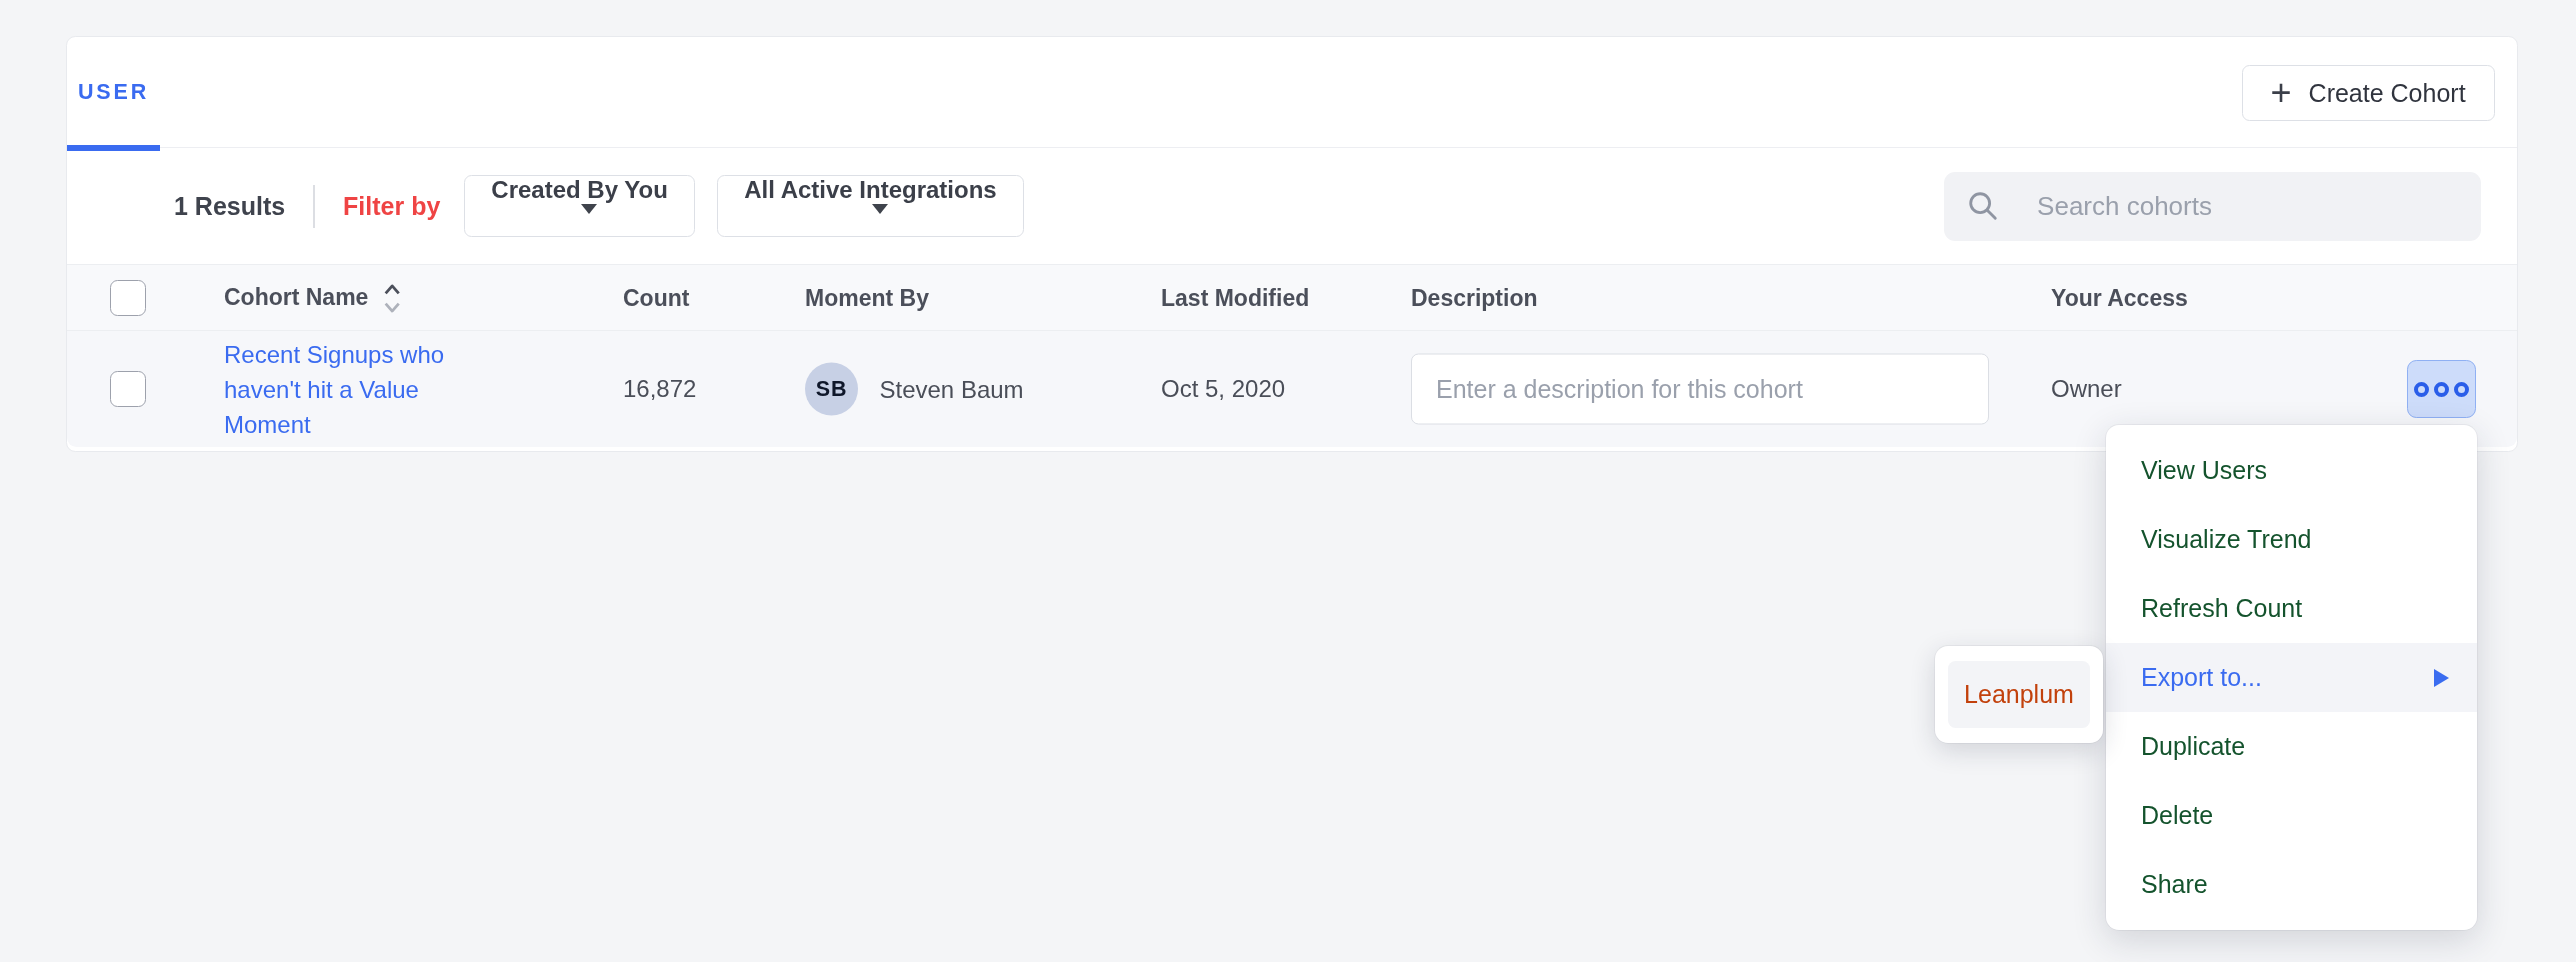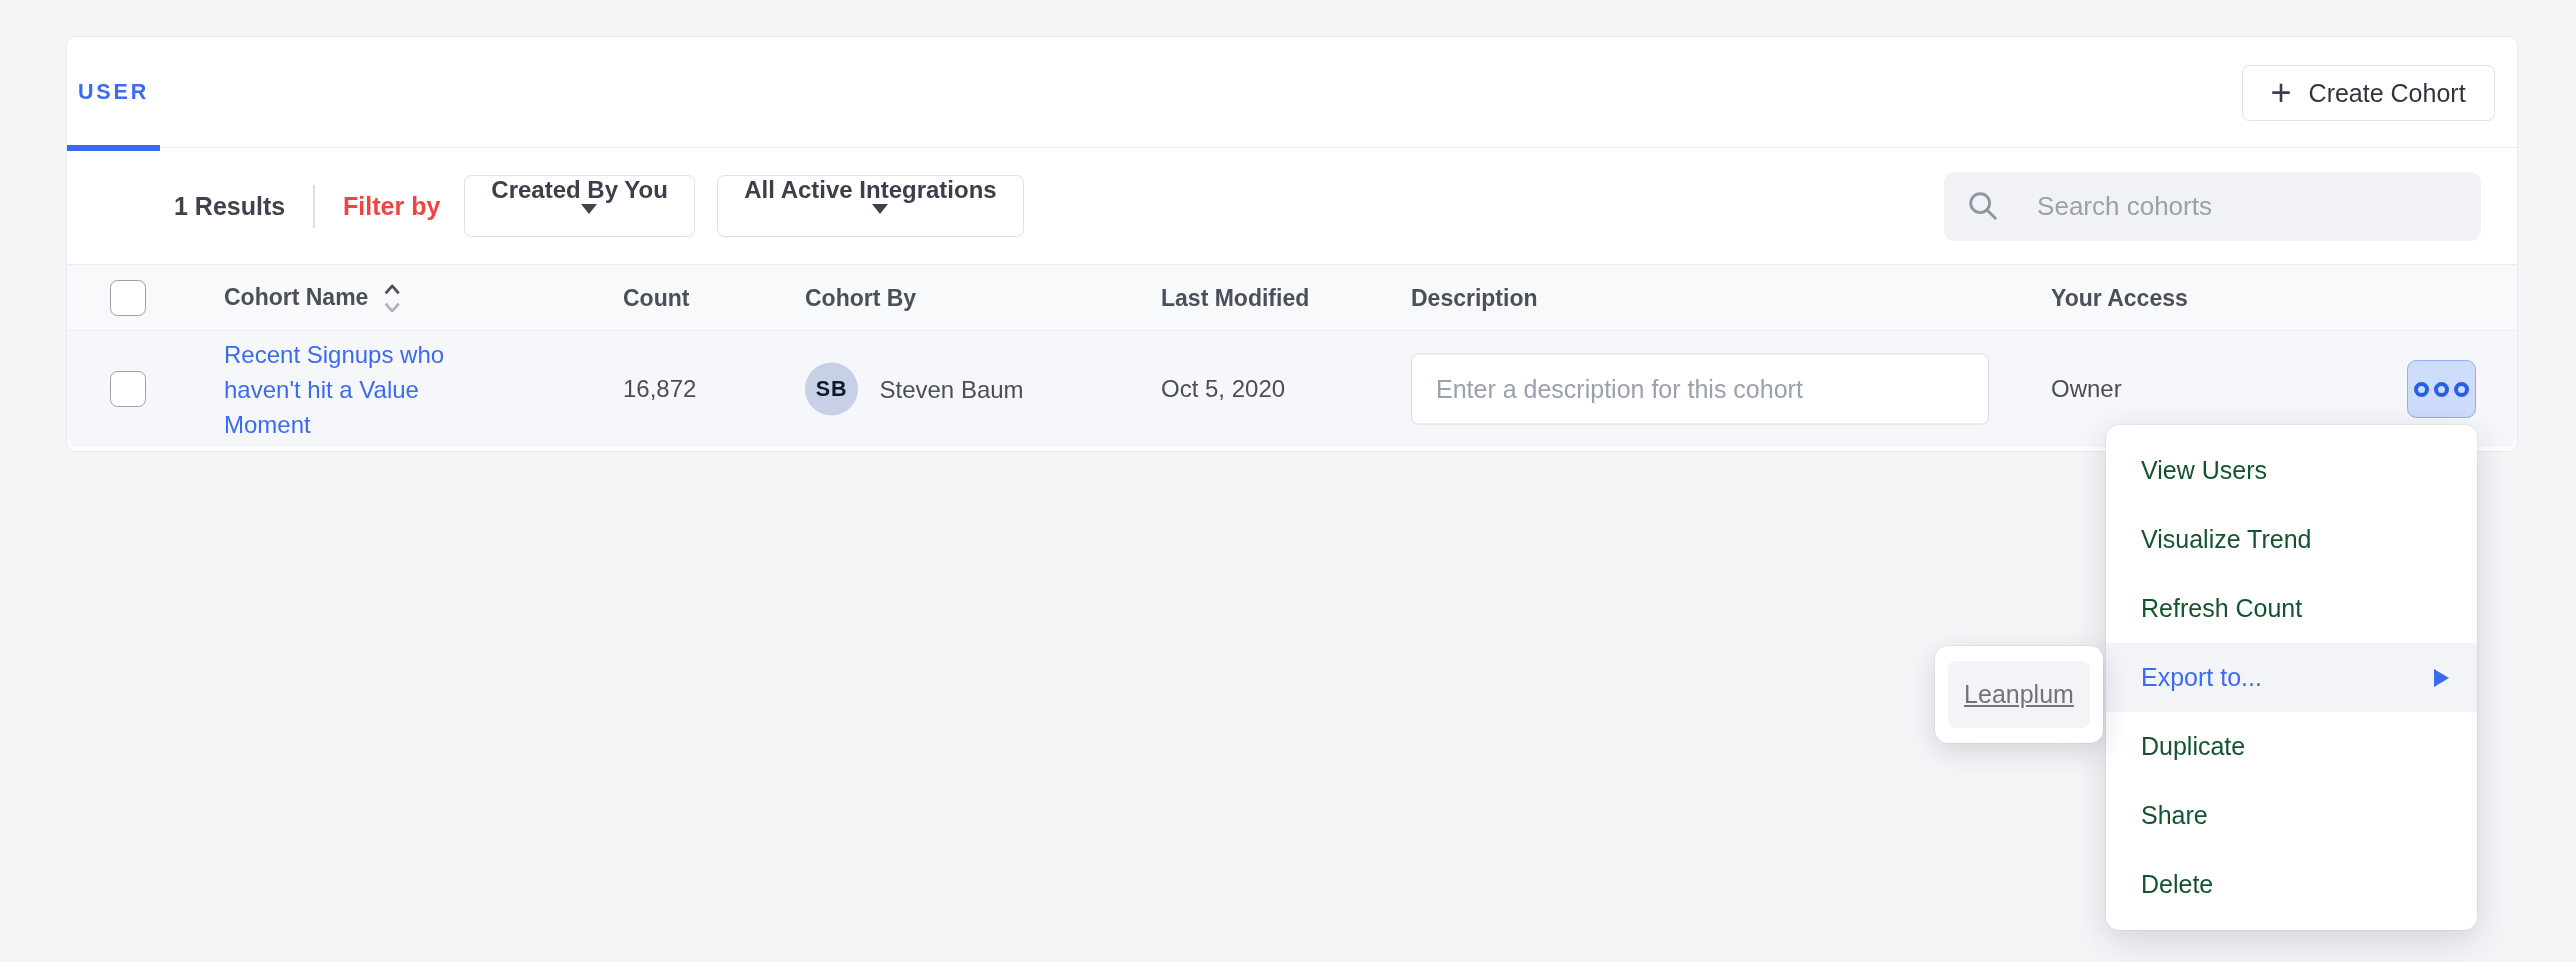--- a/index.html
+++ b/index.html
@@ -134,21 +134,21 @@
   
   .submenu{
     position:absolute;left:1935px;top:646px;width:168px;height:97px;
     background:#fff;border-radius:13px;
     box-shadow:0 7.5px 26px rgba(30,35,60,.16),0 0 0 0.9px rgba(35,40,60,.05);
     display:flex;align-items:center;justify-content:center;z-index:21;
   }
   .submenu-inner{
     width:142px;height:67px;background:#f3f4f7;border-radius:7.5px;
     display:flex;align-items:center;justify-content:center;
-    font-size:25px;color:#737373;cursor:pointer;text-decoration:underline;
+    font-size:25px;color:#c2410c;cursor:pointer;
   }
 </style>
 </head>
 <body>
 
 <div class="stage">
 
   <div class="card">
 
     <div class="tabbar">
@@ -184,21 +184,21 @@
     <div class="thead">
       <div class="cell c-check checkbox"></div>
       <div class="cell c-name sort-wrap">
         <span>Cohort Name</span>
         <svg class="sort-icon" width="22.4" height="36" viewBox="0 0 24 38">
           <polyline points="5,14 12,6 19,14" fill="none" stroke="#4c505b" stroke-width="3" stroke-linejoin="round"></polyline>
           <polyline points="5,25 12,33 19,25" fill="none" stroke="#aeb2bb" stroke-width="3" stroke-linejoin="round"></polyline>
         </svg>
       </div>
       <div class="cell c-count">Count</div>
-      <div class="cell c-created">Cohort By</div>
+      <div class="cell c-created">Moment By</div>
       <div class="cell c-modified">Last Modified</div>
       <div class="cell c-desc">Description</div>
       <div class="cell c-access">Your Access</div>
     </div>
 
     <div class="trow">
       <div class="cell c-check checkbox"></div>
       <div class="cell c-name cohort-link">
         <span>Recent Signups who</span>
         <span>haven't hit a Value</span>
@@ -225,22 +225,22 @@
 
   <div class="menu">
     <div class="menu-item">View Users</div>
     <div class="menu-item">Visualize Trend</div>
     <div class="menu-item">Refresh Count</div>
     <div class="menu-item highlight">
       <span>Export to...</span>
       <span class="submenu-arrow"></span>
     </div>
     <div class="menu-item">Duplicate</div>
+    <div class="menu-item">Delete</div>
     <div class="menu-item">Share</div>
-    <div class="menu-item">Delete</div>
   </div>
 
   <div class="submenu">
     <div class="submenu-inner">Leanplum</div>
   </div>
 
 </div>
 
 
 </body></html>

